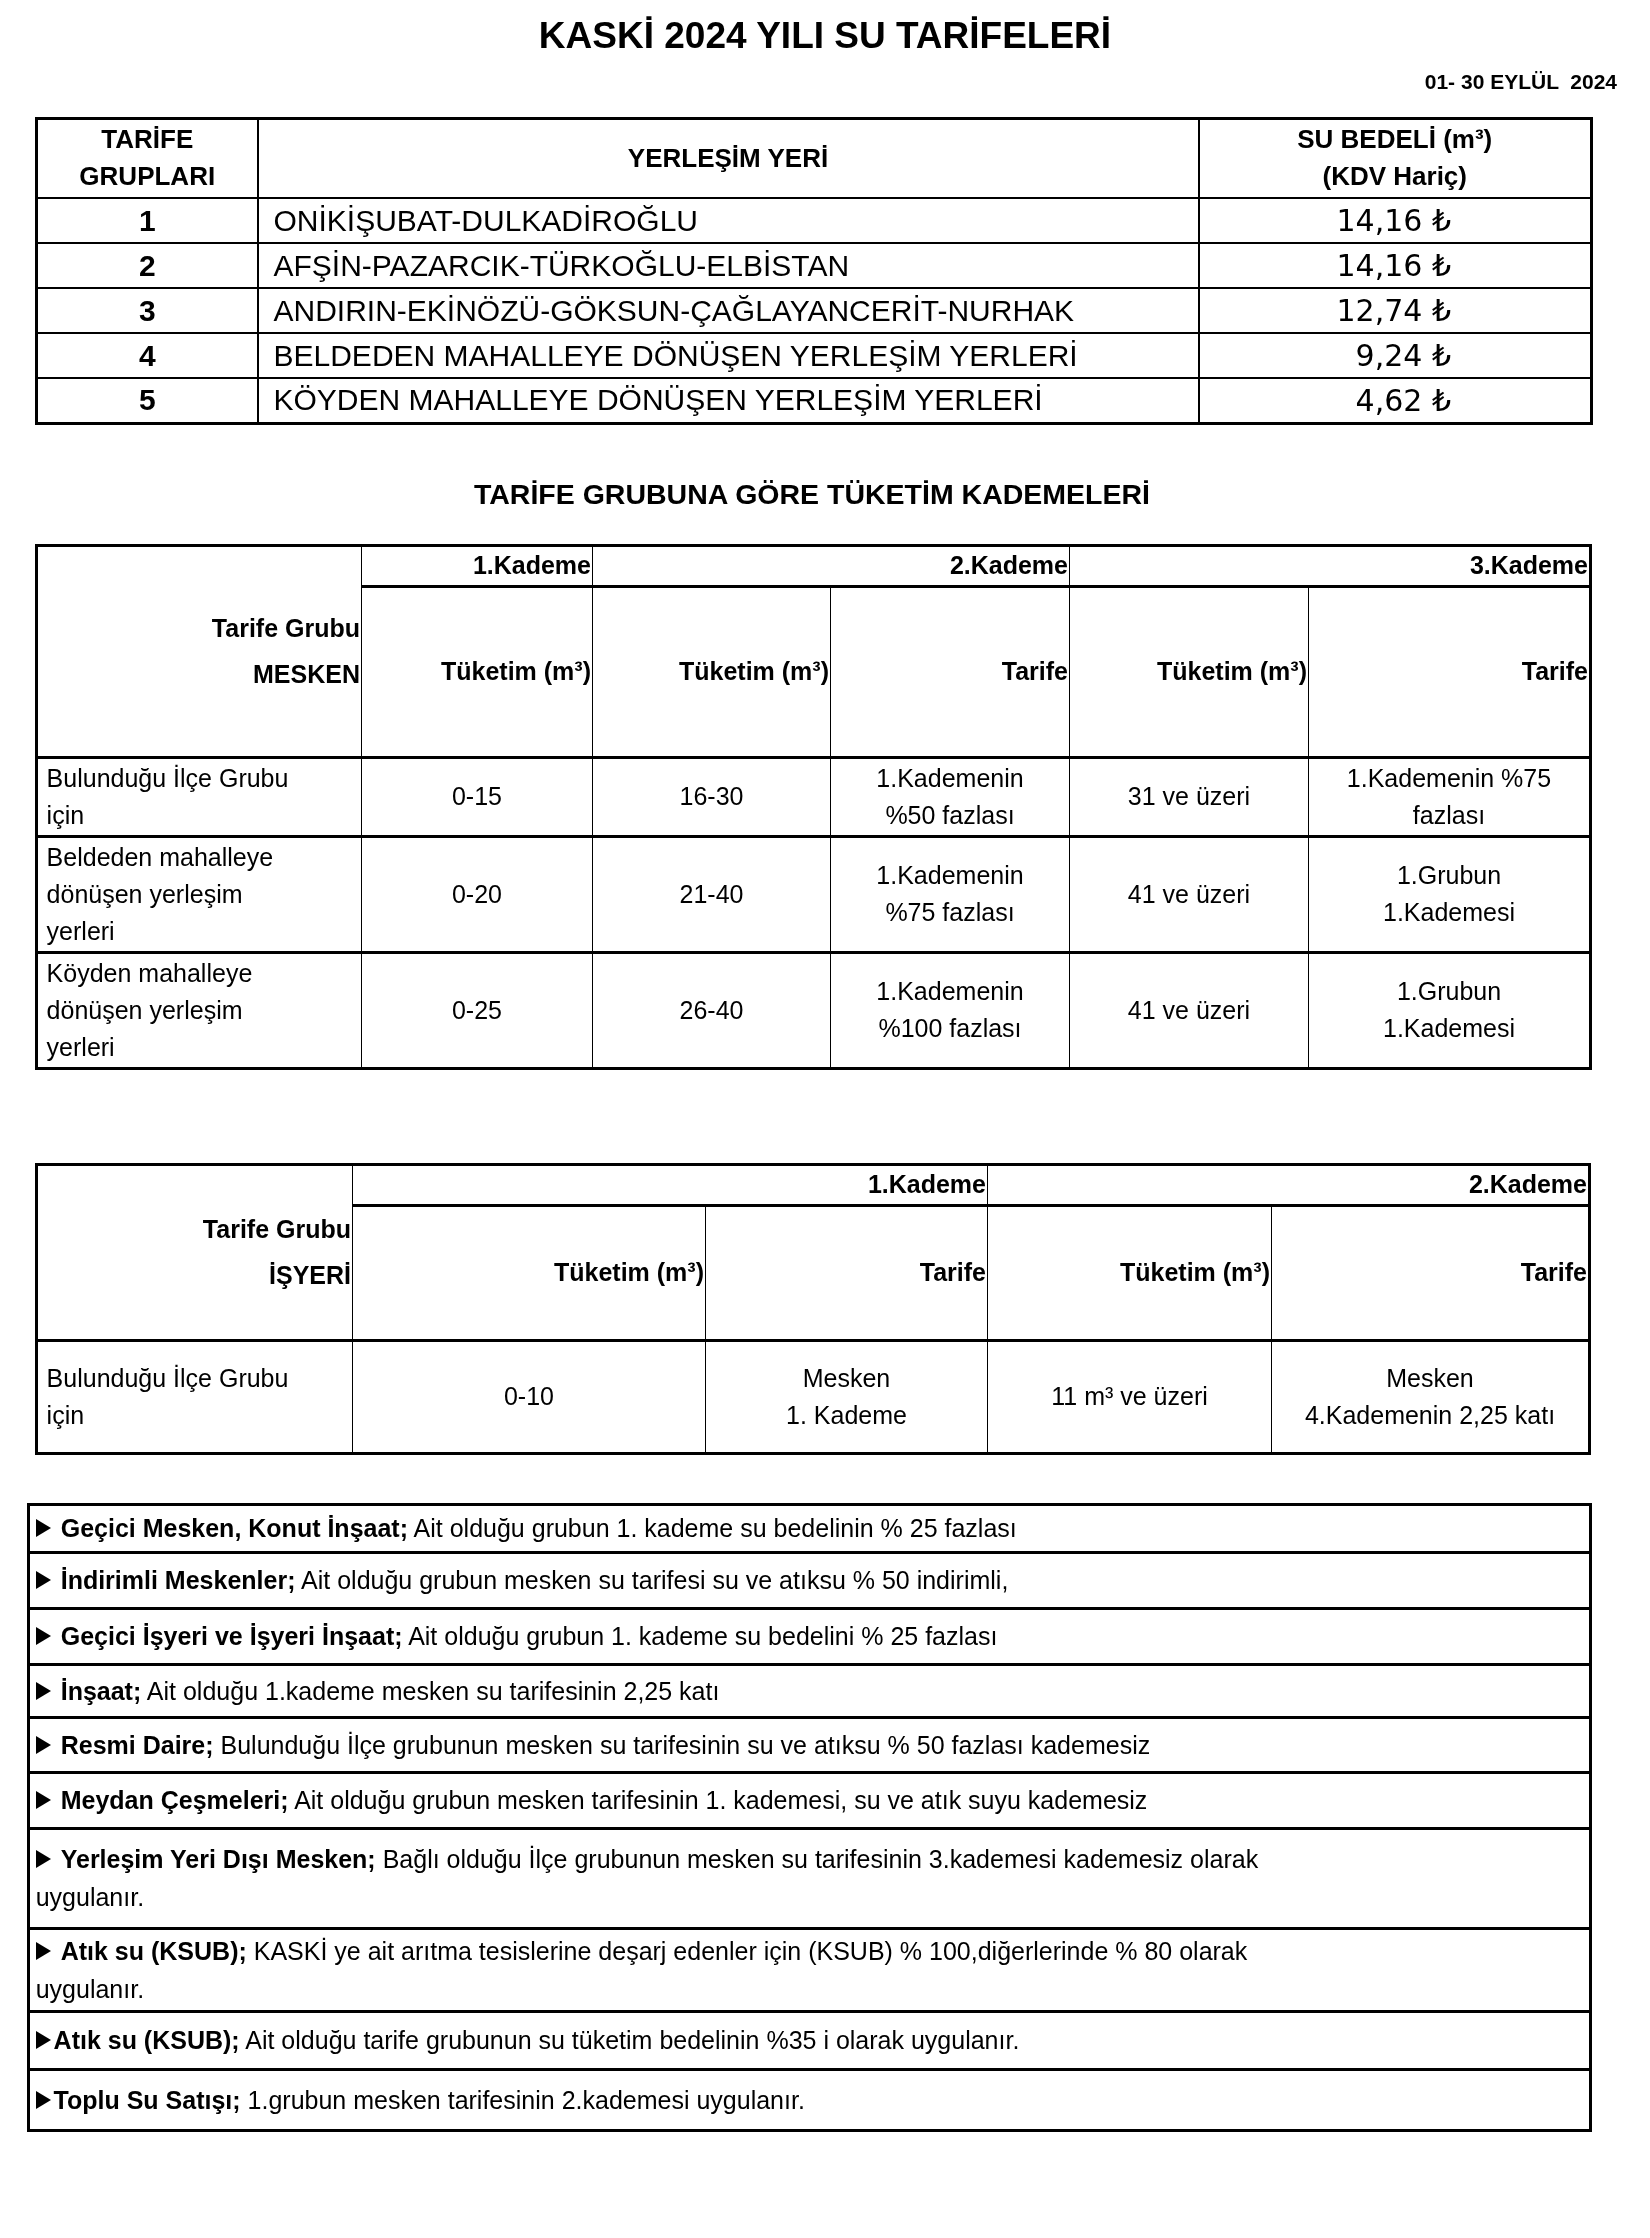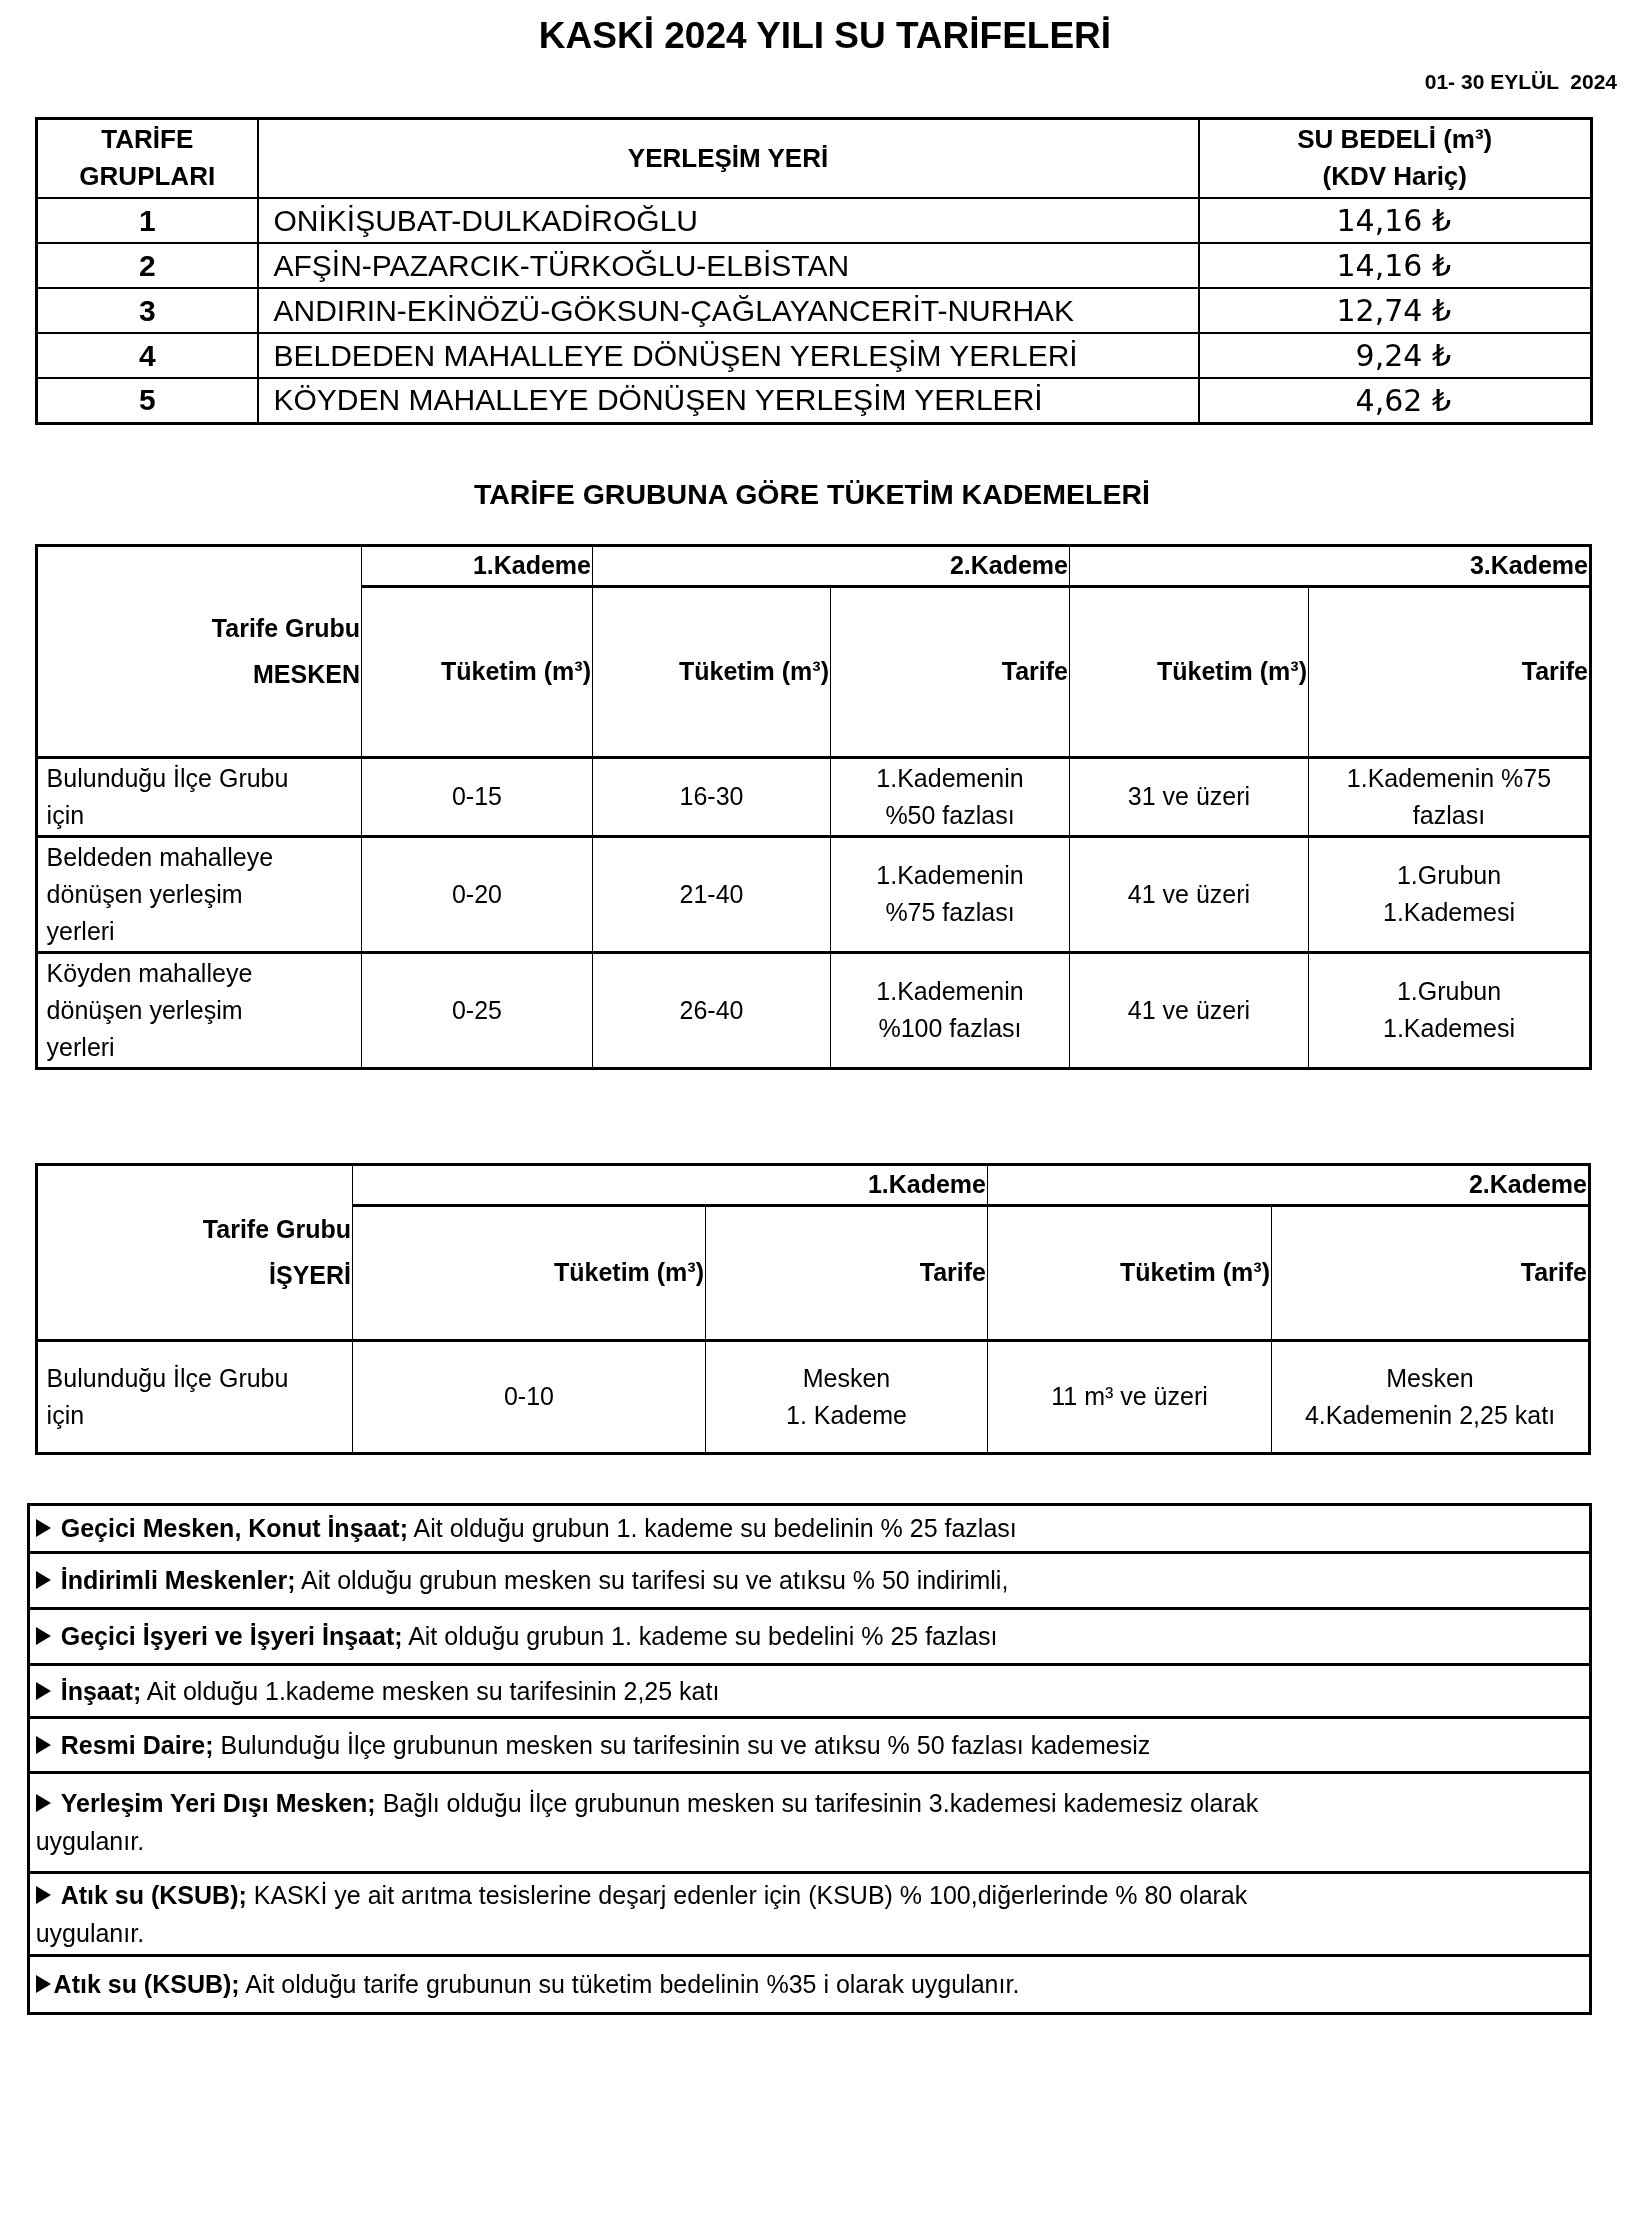--- a/index.html
+++ b/index.html
@@ -284,23 +284,29 @@
   </div>
   <div class="note" style="height:56px">
     <div class="note-inner"><span class="arrow"></span><span class="b">Geçici İşyeri ve İşyeri İnşaat;</span><span> Ait olduğu grubun 1. kademe su bedelini % 25 fazlası</span></div>
   </div>
   <div class="note" style="height:53px">
     <div class="note-inner"><span class="arrow"></span><span class="b">İnşaat;</span><span> Ait olduğu 1.kademe mesken su tarifesinin 2,25 katı</span></div>
   </div>
   <div class="note" style="height:55px">
     <div class="note-inner"><span class="arrow"></span><span class="b">Resmi Daire;</span><span> Bulunduğu İlçe grubunun mesken su tarifesinin su ve atıksu % 50 fazlası kademesiz</span></div>
   </div>
+  <div class="note" style="height:56px">
+    <div class="note-inner"><span class="arrow"></span><span class="b">Meydan Çeşmeleri;</span><span> Ait olduğu grubun mesken tarifesinin 1. kademesi, su ve atık suyu kademesiz</span></div>
+  </div>
   <div class="note" style="height:100px">
     <div class="note-inner"><span class="arrow"></span><span class="b">Yerleşim Yeri Dışı Mesken;</span><span> Bağlı olduğu İlçe grubunun mesken su tarifesinin 3.kademesi kademesiz olarak</span><div class="note-cont">uygulanır.</div></div>
   </div>
   <div class="note" style="height:83px">
     <div class="note-inner"><span class="arrow"></span><span class="b">Atık su (KSUB);</span><span> KASKİ ye ait arıtma tesislerine deşarj edenler için (KSUB) % 100,diğerlerinde % 80 olarak</span><div class="note-cont">uygulanır.</div></div>
   </div>
   <div class="note tight" style="height:58px">
     <div class="note-inner"><span class="arrow"></span><span class="b">Atık su (KSUB);</span><span> Ait olduğu tarife grubunun su tüketim bedelinin %35 i olarak uygulanır.</span></div>
   </div>
+  <div class="note tight" style="height:61px">
+    <div class="note-inner"><span class="arrow"></span><span class="b">Toplu Su Satışı;</span><span> 1.grubun mesken tarifesinin 2.kademesi uygulanır.</span></div>
+  </div>
 </div>
 
 
 </body></html>

